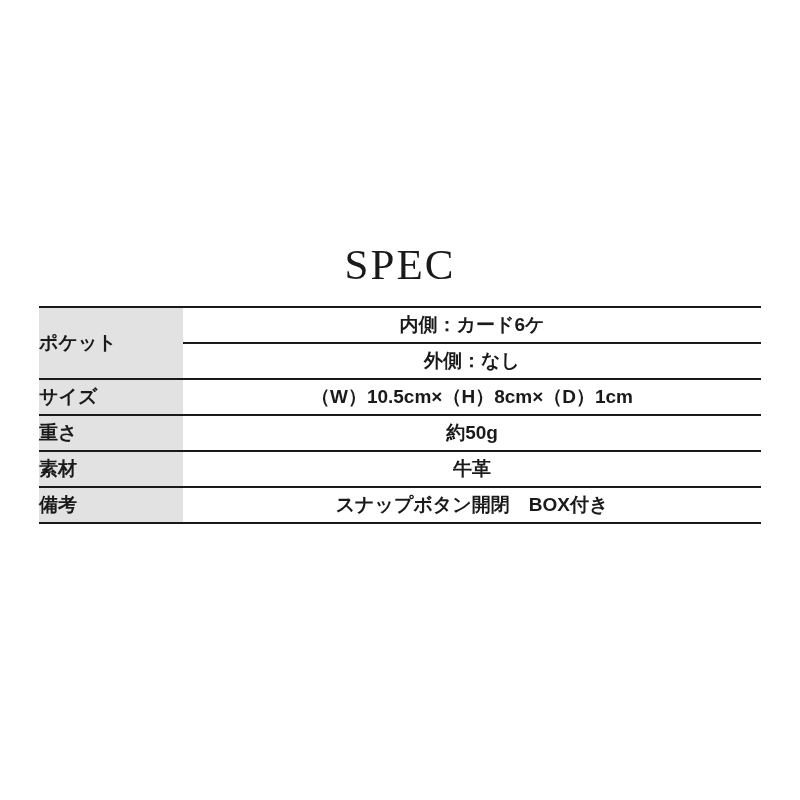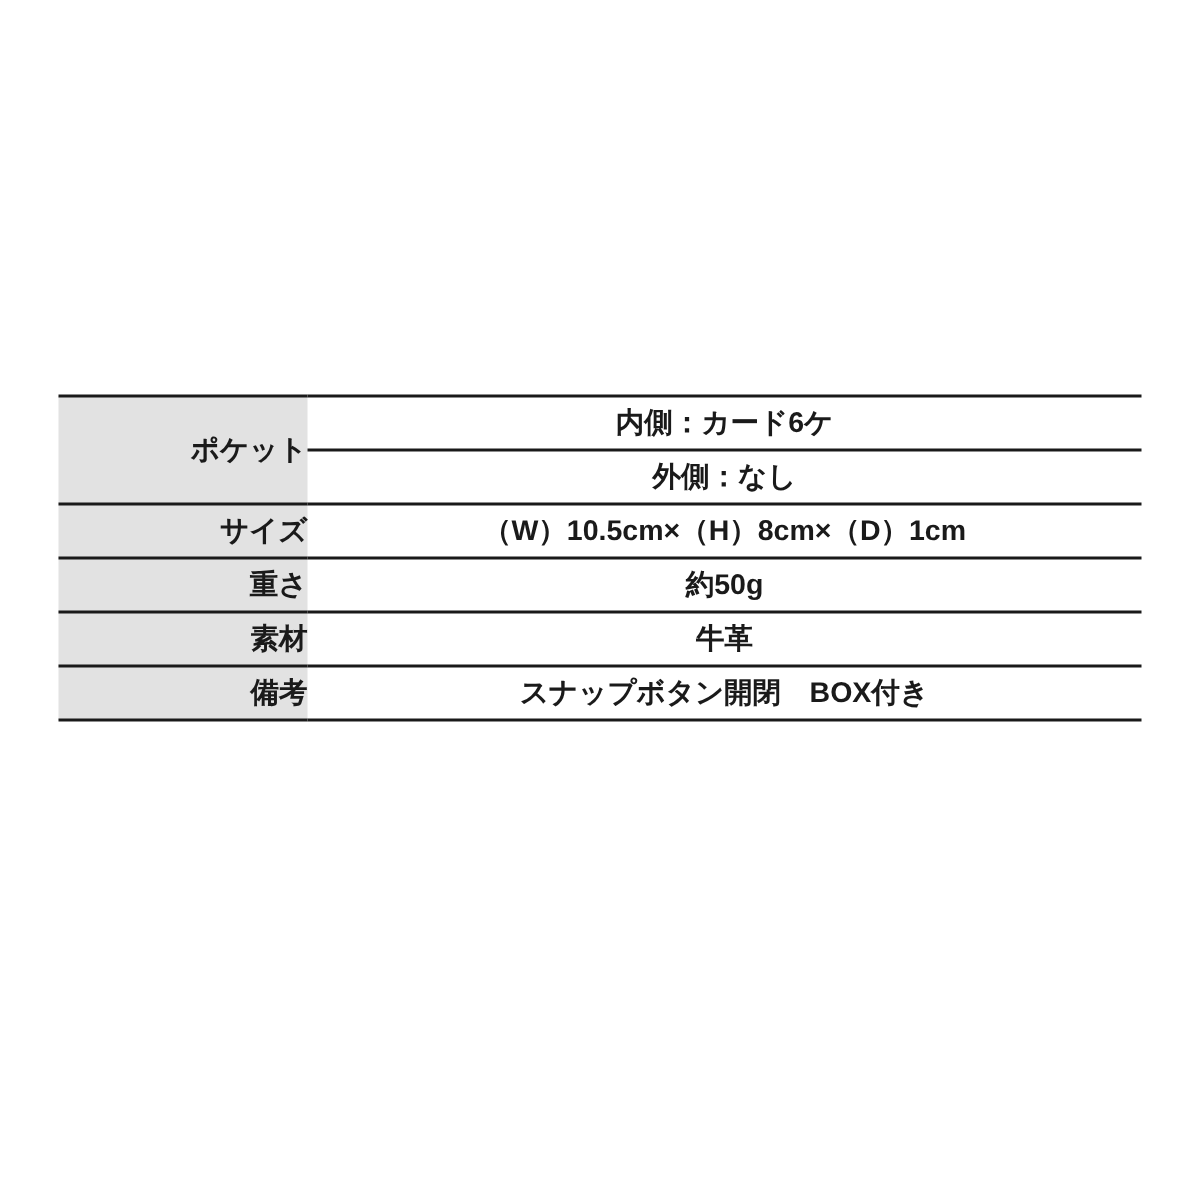--- a/index.html
+++ b/index.html
@@ -42,34 +42,35 @@
     border-bottom: 2px solid var(--line, #1a1a1a);
     height: 36px;
     font-size: 19px;
     font-weight: 700;
     box-sizing: border-box;
     padding: 0;
     color: var(--text, #1a1a1a);
     vertical-align: middle;
   }
   th.label {
-    width: 166px;
+    width: 144px;
     background: var(--label-bg, #e2e2e2);
-    text-align: right;
+    text-align: left;
     margin-top: 34px;
   }
   td.value {
     text-align: center;
     padding-left: 15px;
   }
 </style>
 </head>
 <body>
 
 <div class="page">
+  <h1 class="title">SPEC</h1>
 
   <table class="spec">
     <tbody>
       <tr>
         <th class="label" rowspan="2">ポケット</th>
         <td class="value">内側：カード6ケ</td>
       </tr>
       <tr>
         <td class="value">外側：なし</td>
       </tr>

